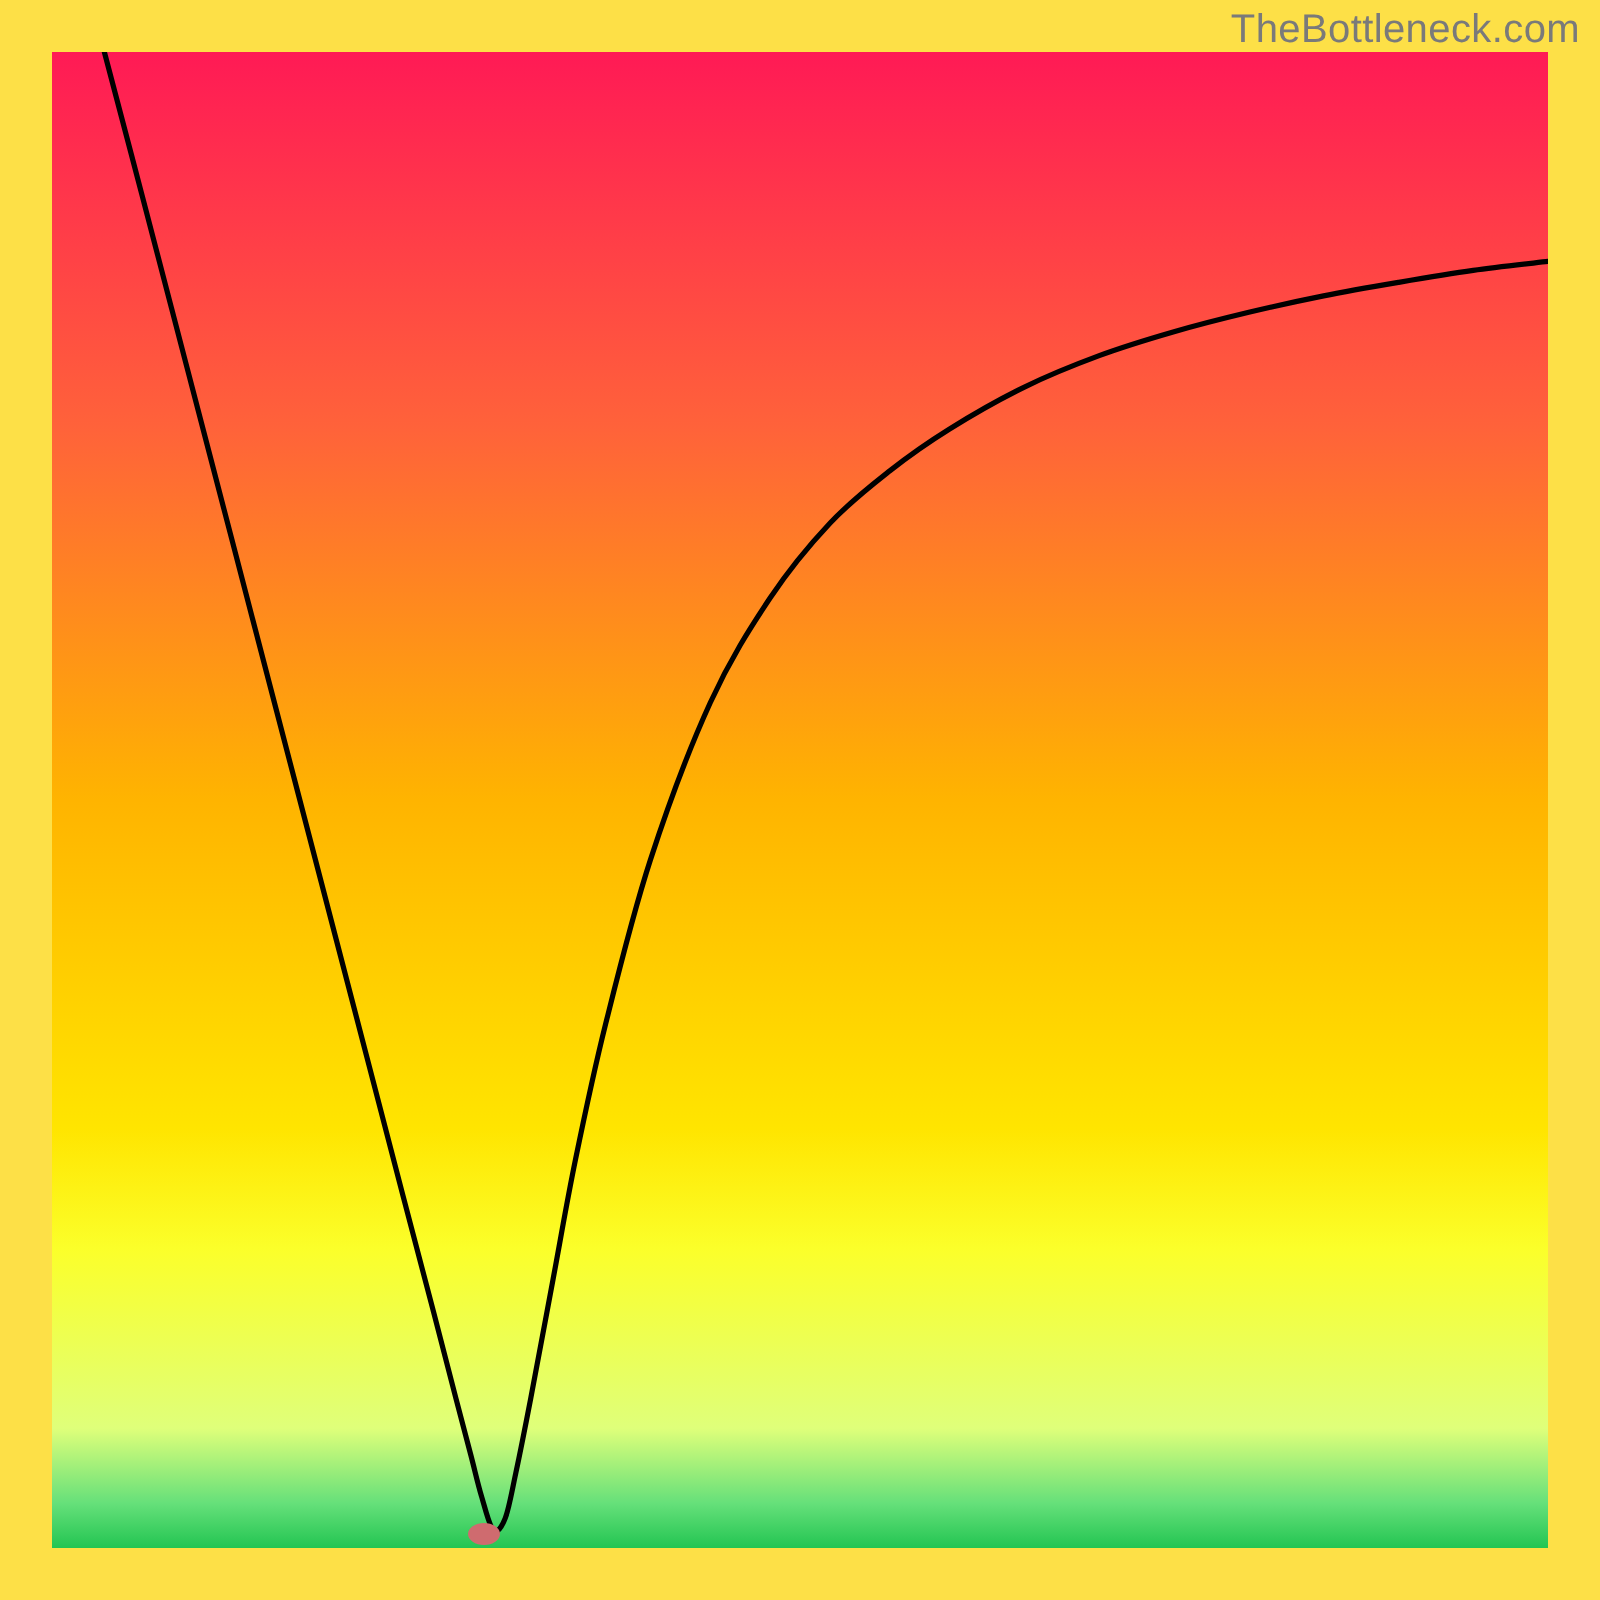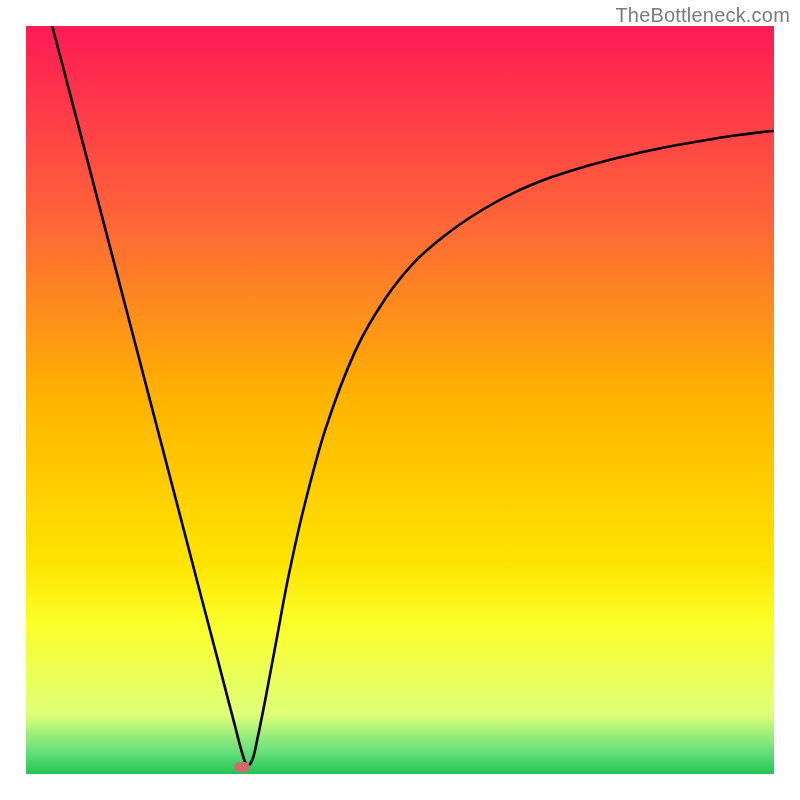--- a/index.html
+++ b/index.html
@@ -7,21 +7,21 @@
     padding: 0;
     width: 800px;
     height: 800px;
     overflow: hidden;
     background: #000;
     font-family: Arial, Helvetica, sans-serif;
   }
   .outer {
     width: 800px;
     height: 800px;
-    background: #ffffff;
+    background: #fde047;
     position: relative;
   }
   .plot {
     position: absolute;
     left: 26px;
     top: 26px;
     width: 748px;
     height: 748px;
   }
   .watermark {

